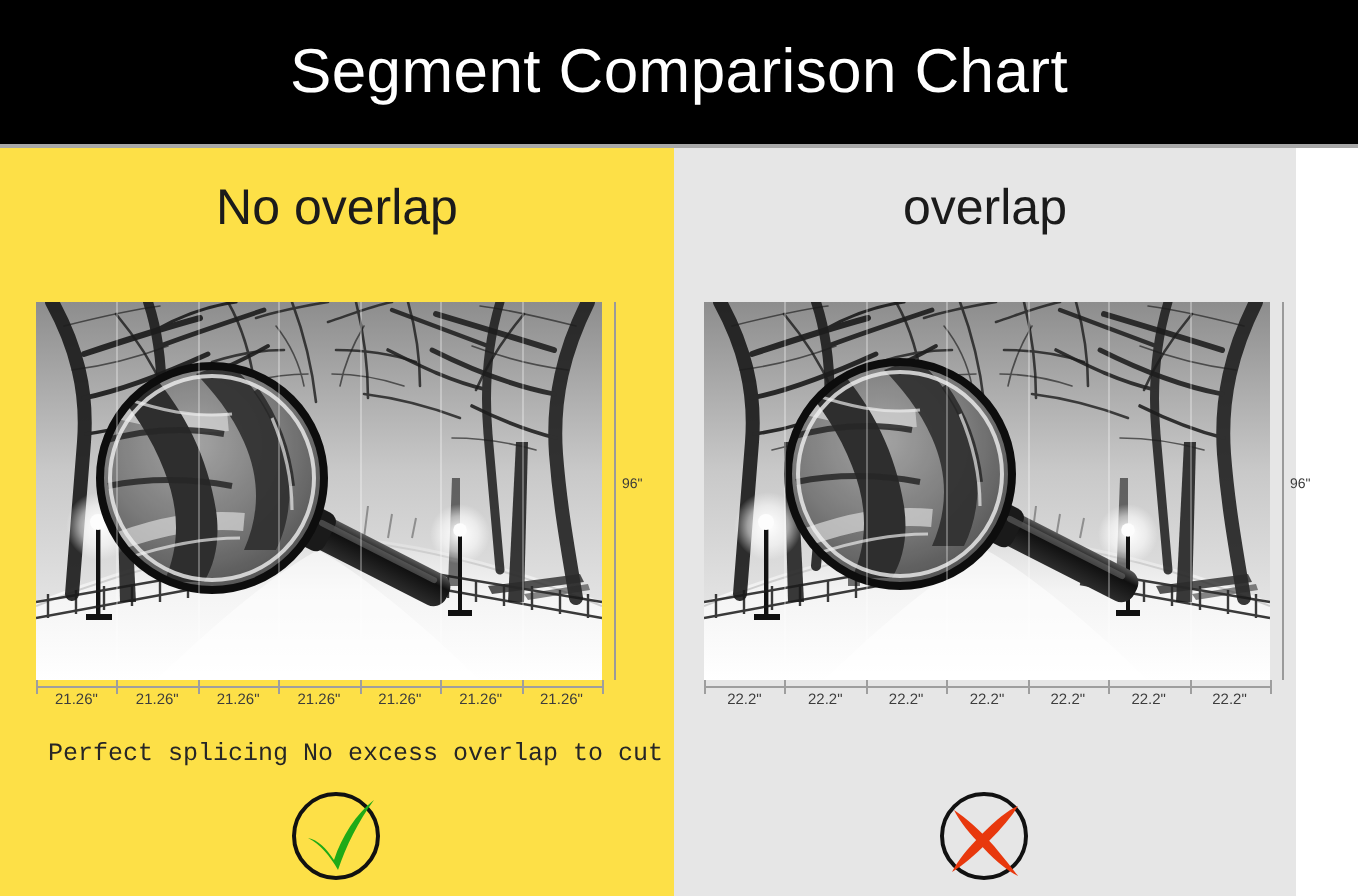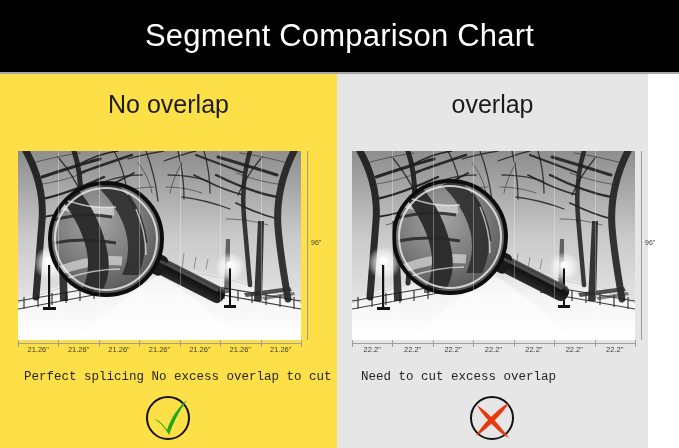--- a/index.html
+++ b/index.html
@@ -515,21 +515,20 @@
           <div class="dim-cell">22.2"</div>
           <div class="dim-cell">22.2"</div>
           <div class="dim-cell">22.2"</div>
           <div class="dim-cell">22.2"</div>
           <div class="dim-cell">22.2"</div>
           <div class="dim-cell">22.2"</div>
         </div>
       </div>
     </div>
 
-    <div class="caption">Need to cut excess overlap</div>
 
     <div class="verdict">
       <svg viewBox="0 0 54 52" aria-hidden="true">
         <circle cx="26" cy="26" r="21" fill="none" stroke="#111111" stroke-width="2"></circle>
         <g fill="#e8380d">
           <path d="M11 13 C17 17 24 23 31 31 C36 37 40 42 43 46 C37 43 30 37 23 29 C17 23 13 17 11 13 Z"></path>
           <path d="M43 11 C40 16 35 22 28 29 C21 36 15 41 10 44 C13 38 18 32 25 25 C32 18 38 13 43 11 Z"></path>
         </g>
       </svg>
     </div>

